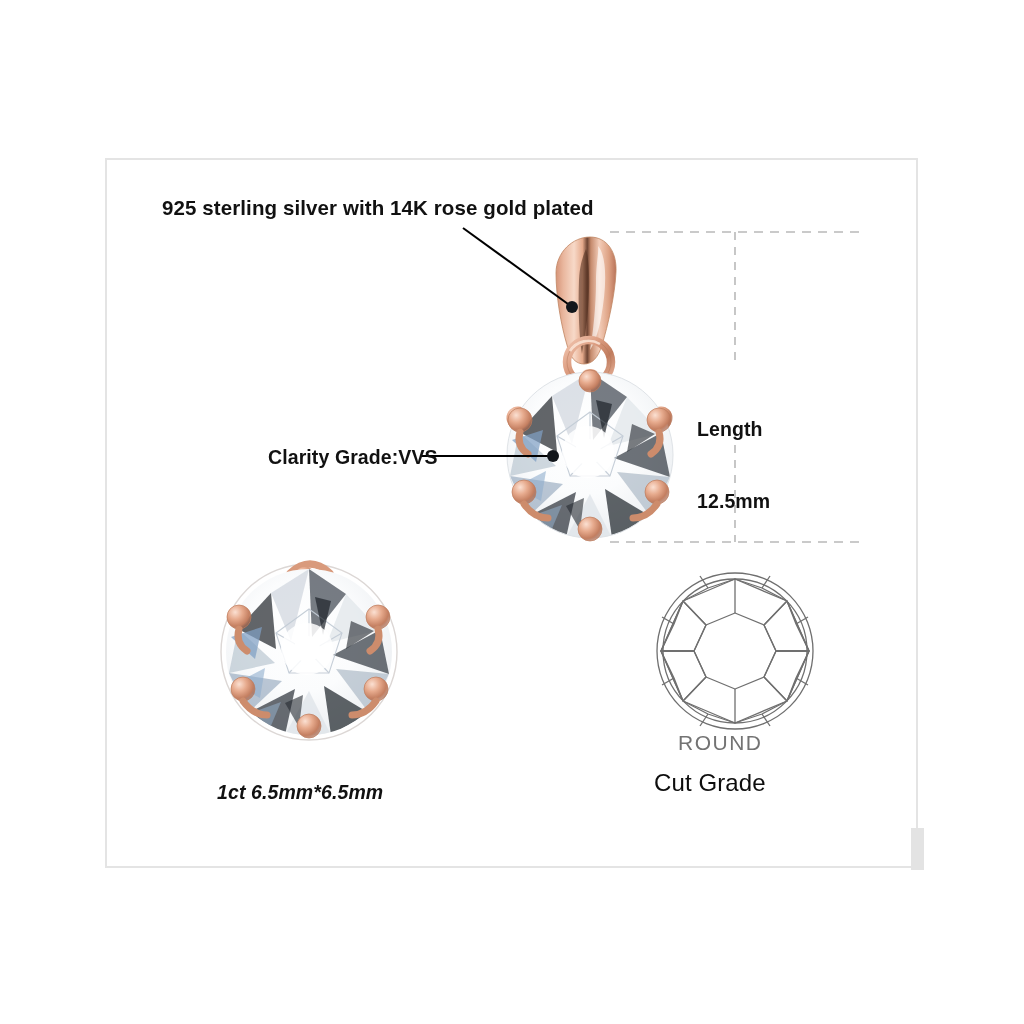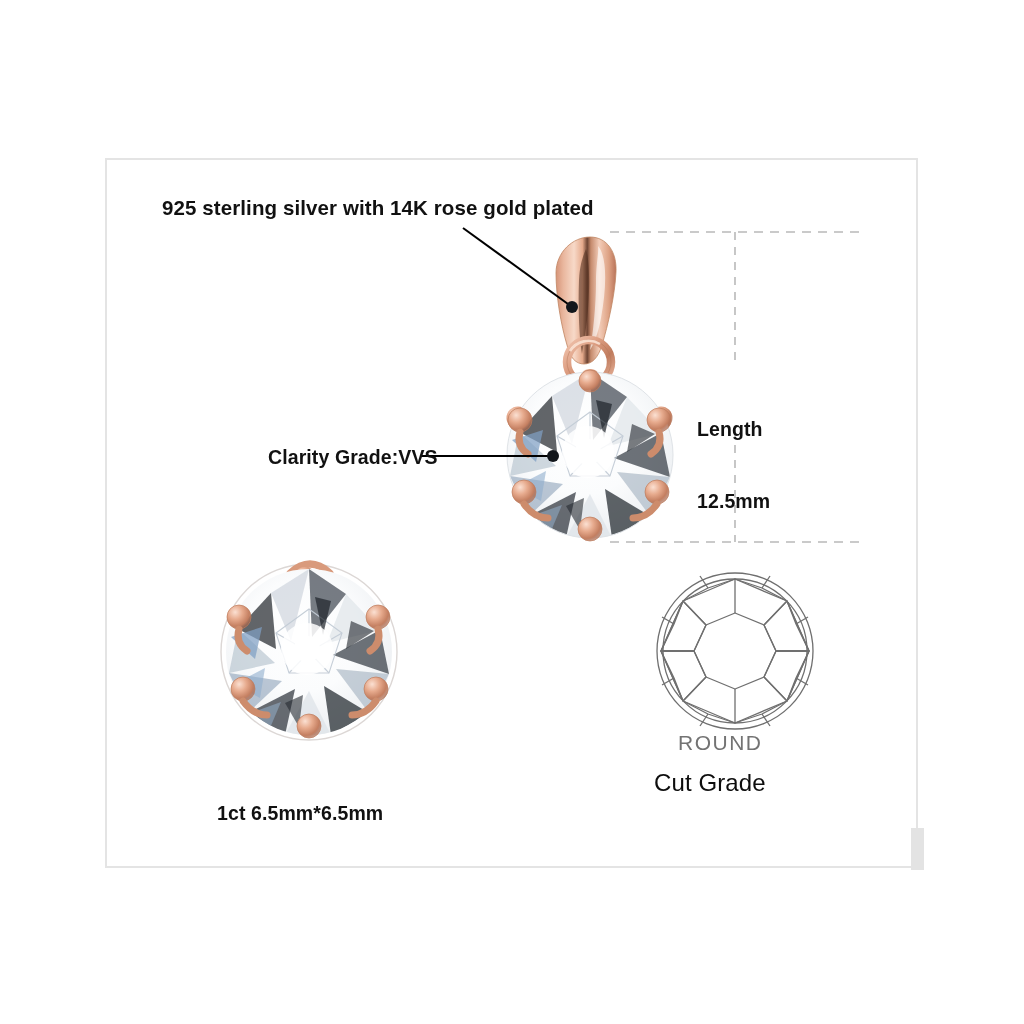--- a/index.html
+++ b/index.html
@@ -64,22 +64,23 @@
   #label-length {
     left: 697px;
     top: 369px;
     font-size: 19.5px;
     line-height: 24px;
     font-weight: bold;
   }
   #label-length span { display: block; }
   #label-carat {
     left: 217px;
-    top: 802px;
+    top: 781px;
     font-size: 19.5px;
+    font-style: italic;
   }
   #label-round {
     left: 678px;
     top: 731px;
     font-size: 21px;
     font-weight: normal;
     color: #737373;
     letter-spacing: 1.5px;
   }
   #label-cutgrade {

